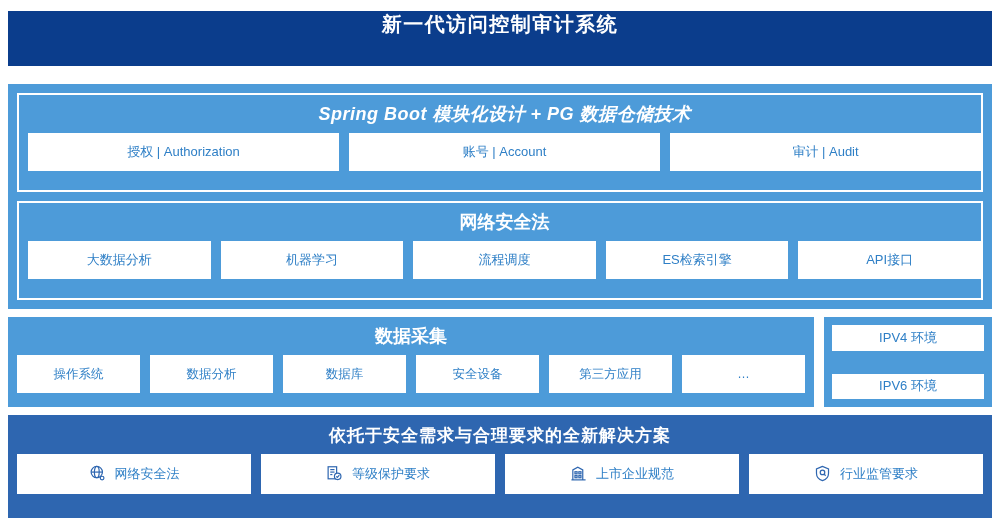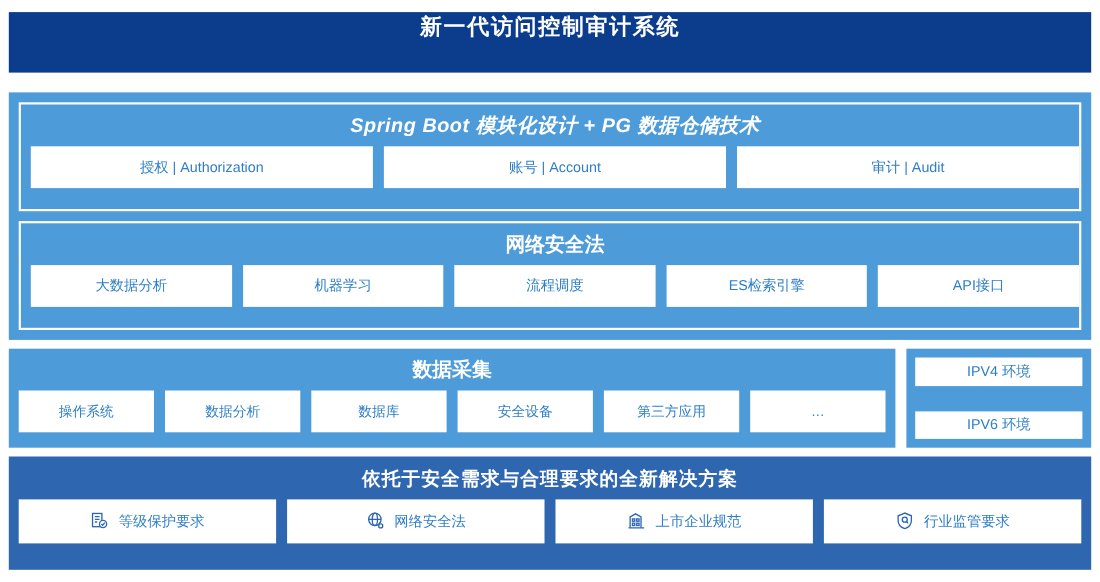--- a/index.html
+++ b/index.html
@@ -146,46 +146,46 @@
     </div>
   </div>
 
   <div class="bottom">
     <div class="group-title">依托于安全需求与合理要求的全新解决方案</div>
     <div class="card-row">
 
       <div class="card card-icon">
         <span class="icon">
           <svg viewBox="0 0 24 24" fill="none" stroke="#2E66B0" stroke-width="1.7">
+            <circle cx="11" cy="10" r="8"></circle>
+            <ellipse cx="11" cy="10" rx="3.4" ry="8"></ellipse>
+            <line x1="3" y1="10" x2="19" y2="10"></line>
+            <circle cx="18.5" cy="18.5" r="2.6"></circle>
+          </svg>
+        </span>
+        <span>网络安全法</span>
+      </div>
+
+      <div class="card card-icon">
+        <span class="icon">
+          <svg viewBox="0 0 24 24" fill="none" stroke="#2E66B0" stroke-width="1.7">
             <rect x="3" y="2.5" width="12" height="17"></rect>
             <line x1="6" y1="6.5" x2="12" y2="6.5"></line>
             <line x1="6" y1="10" x2="12" y2="10"></line>
             <line x1="6" y1="13.5" x2="9" y2="13.5"></line>
             <circle cx="16.5" cy="16" r="4.6" fill="#ffffff"></circle>
             <polyline points="14.4,16 16,17.6 18.8,14.3"></polyline>
           </svg>
         </span>
         <span>等级保护要求</span>
       </div>
 
       <div class="card card-icon">
         <span class="icon">
           <svg viewBox="0 0 24 24" fill="none" stroke="#2E66B0" stroke-width="1.7">
-            <circle cx="11" cy="10" r="8"></circle>
-            <ellipse cx="11" cy="10" rx="3.4" ry="8"></ellipse>
-            <line x1="3" y1="10" x2="19" y2="10"></line>
-            <circle cx="18.5" cy="18.5" r="2.6"></circle>
-          </svg>
-        </span>
-        <span>网络安全法</span>
-      </div>
-
-      <div class="card card-icon">
-        <span class="icon">
-          <svg viewBox="0 0 24 24" fill="none" stroke="#2E66B0" stroke-width="1.7">
             <path d="M4 21V7l7-4 7 4v14"></path>
             <line x1="2" y1="21" x2="22" y2="21"></line>
             <rect x="7" y="9.5" width="3" height="3"></rect>
             <rect x="12.5" y="9.5" width="3" height="3"></rect>
             <rect x="7" y="15" width="3" height="3"></rect>
             <rect x="12.5" y="15" width="3" height="3"></rect>
           </svg>
         </span>
         <span>上市企业规范</span>
       </div>

